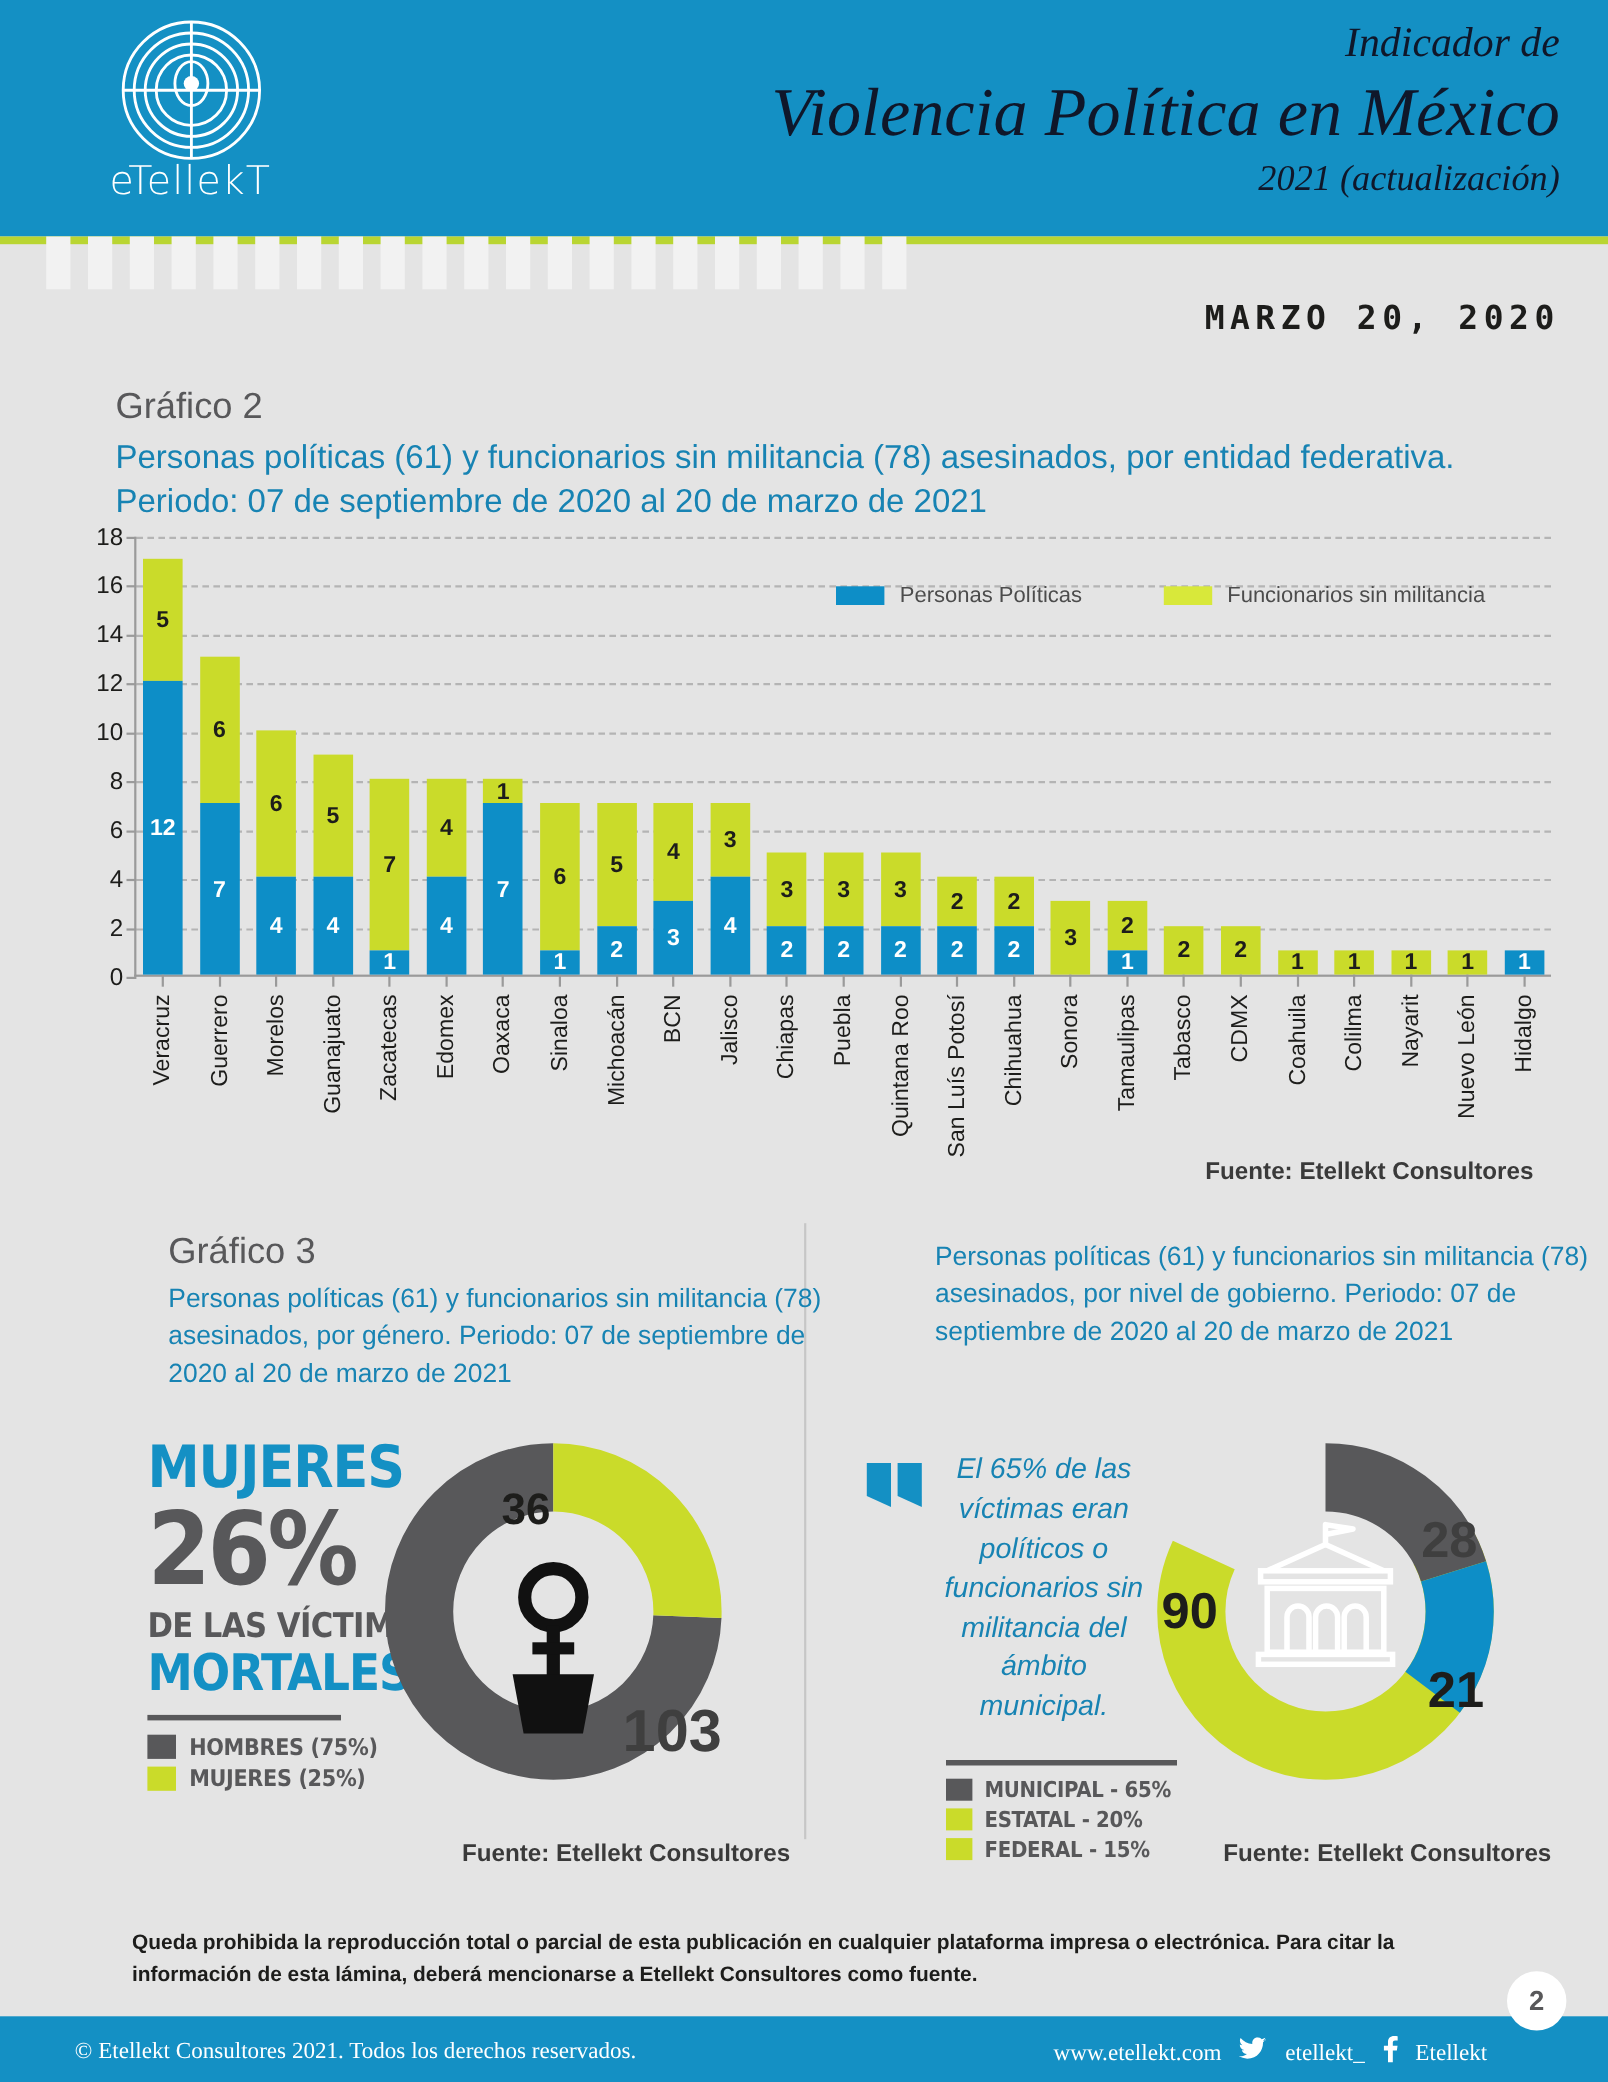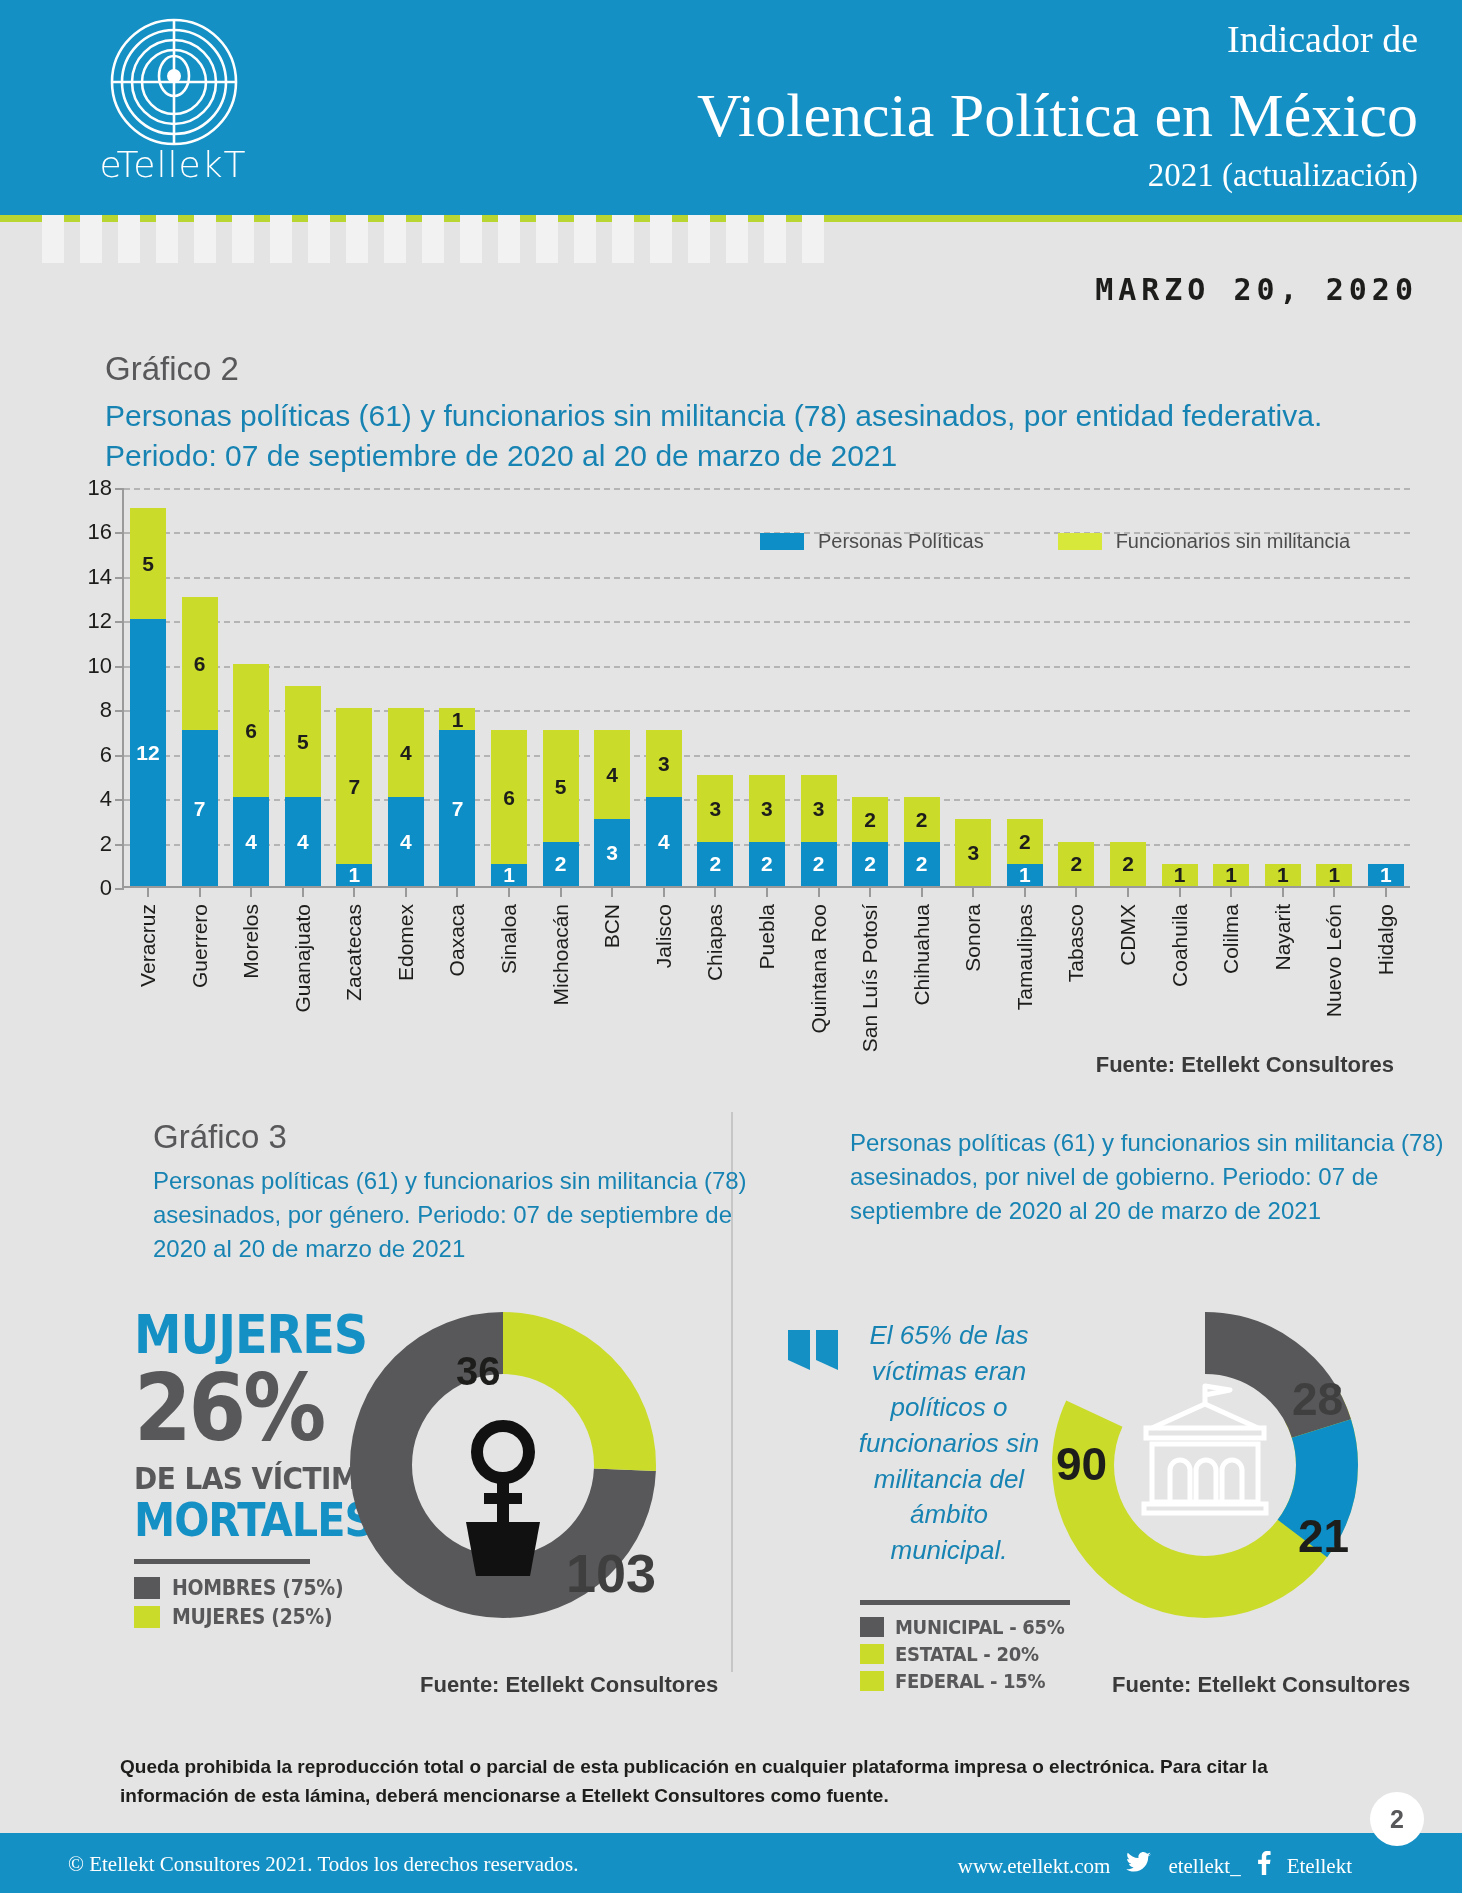--- a/index.html
+++ b/index.html
@@ -19,25 +19,25 @@
   .logo-wrap {
     position: absolute; left: 78px; top: 16px; width: 190px; height: 185px;
   }
   .logo-mark { position: absolute; left: 22px; top: 0; width: 148px; height: 132px; }
   .logo-word {
     position: absolute; left: 0; top: 128px; width: 190px;
     text-align: center; color: #fff; font-size: 36px; letter-spacing: 1px;
     font-family: "DejaVu Sans", sans-serif; font-weight: 300;
   }
   .head-titles {
-    position: absolute; right: 44px; top: 18px; text-align: right; color: #ffffff;
-    font-family: "Liberation Serif", serif; 
+    position: absolute; right: 44px; top: 18px; text-align: right; color: #0f172a;
+    font-family: "Liberation Serif", serif; font-style: italic;
   }
   .ht-kicker { font-size: 38px; line-height: 1.15; }
-  .ht-main   { font-size: 62px; line-height: 1.2; margin-top: 16px; }
+  .ht-main   { font-size: 62px; line-height: 1.2; margin-top: 4px; }
   .ht-sub    { font-size: 33px; line-height: 1.2; margin-top: 4px; }
 
   
   .teeth { position: absolute; left: 42px; top: 215px; width: 800px; height: 48px; display: flex; }
   .tooth { width: 22px; height: 48px; background: #f2f2f2; margin-right: 16px; }
   .green-rule {
     position: absolute; left: 0; top: 215px; width: 1462px; height: 7px; background: #b9d532;
   }
 
   .date-line {

